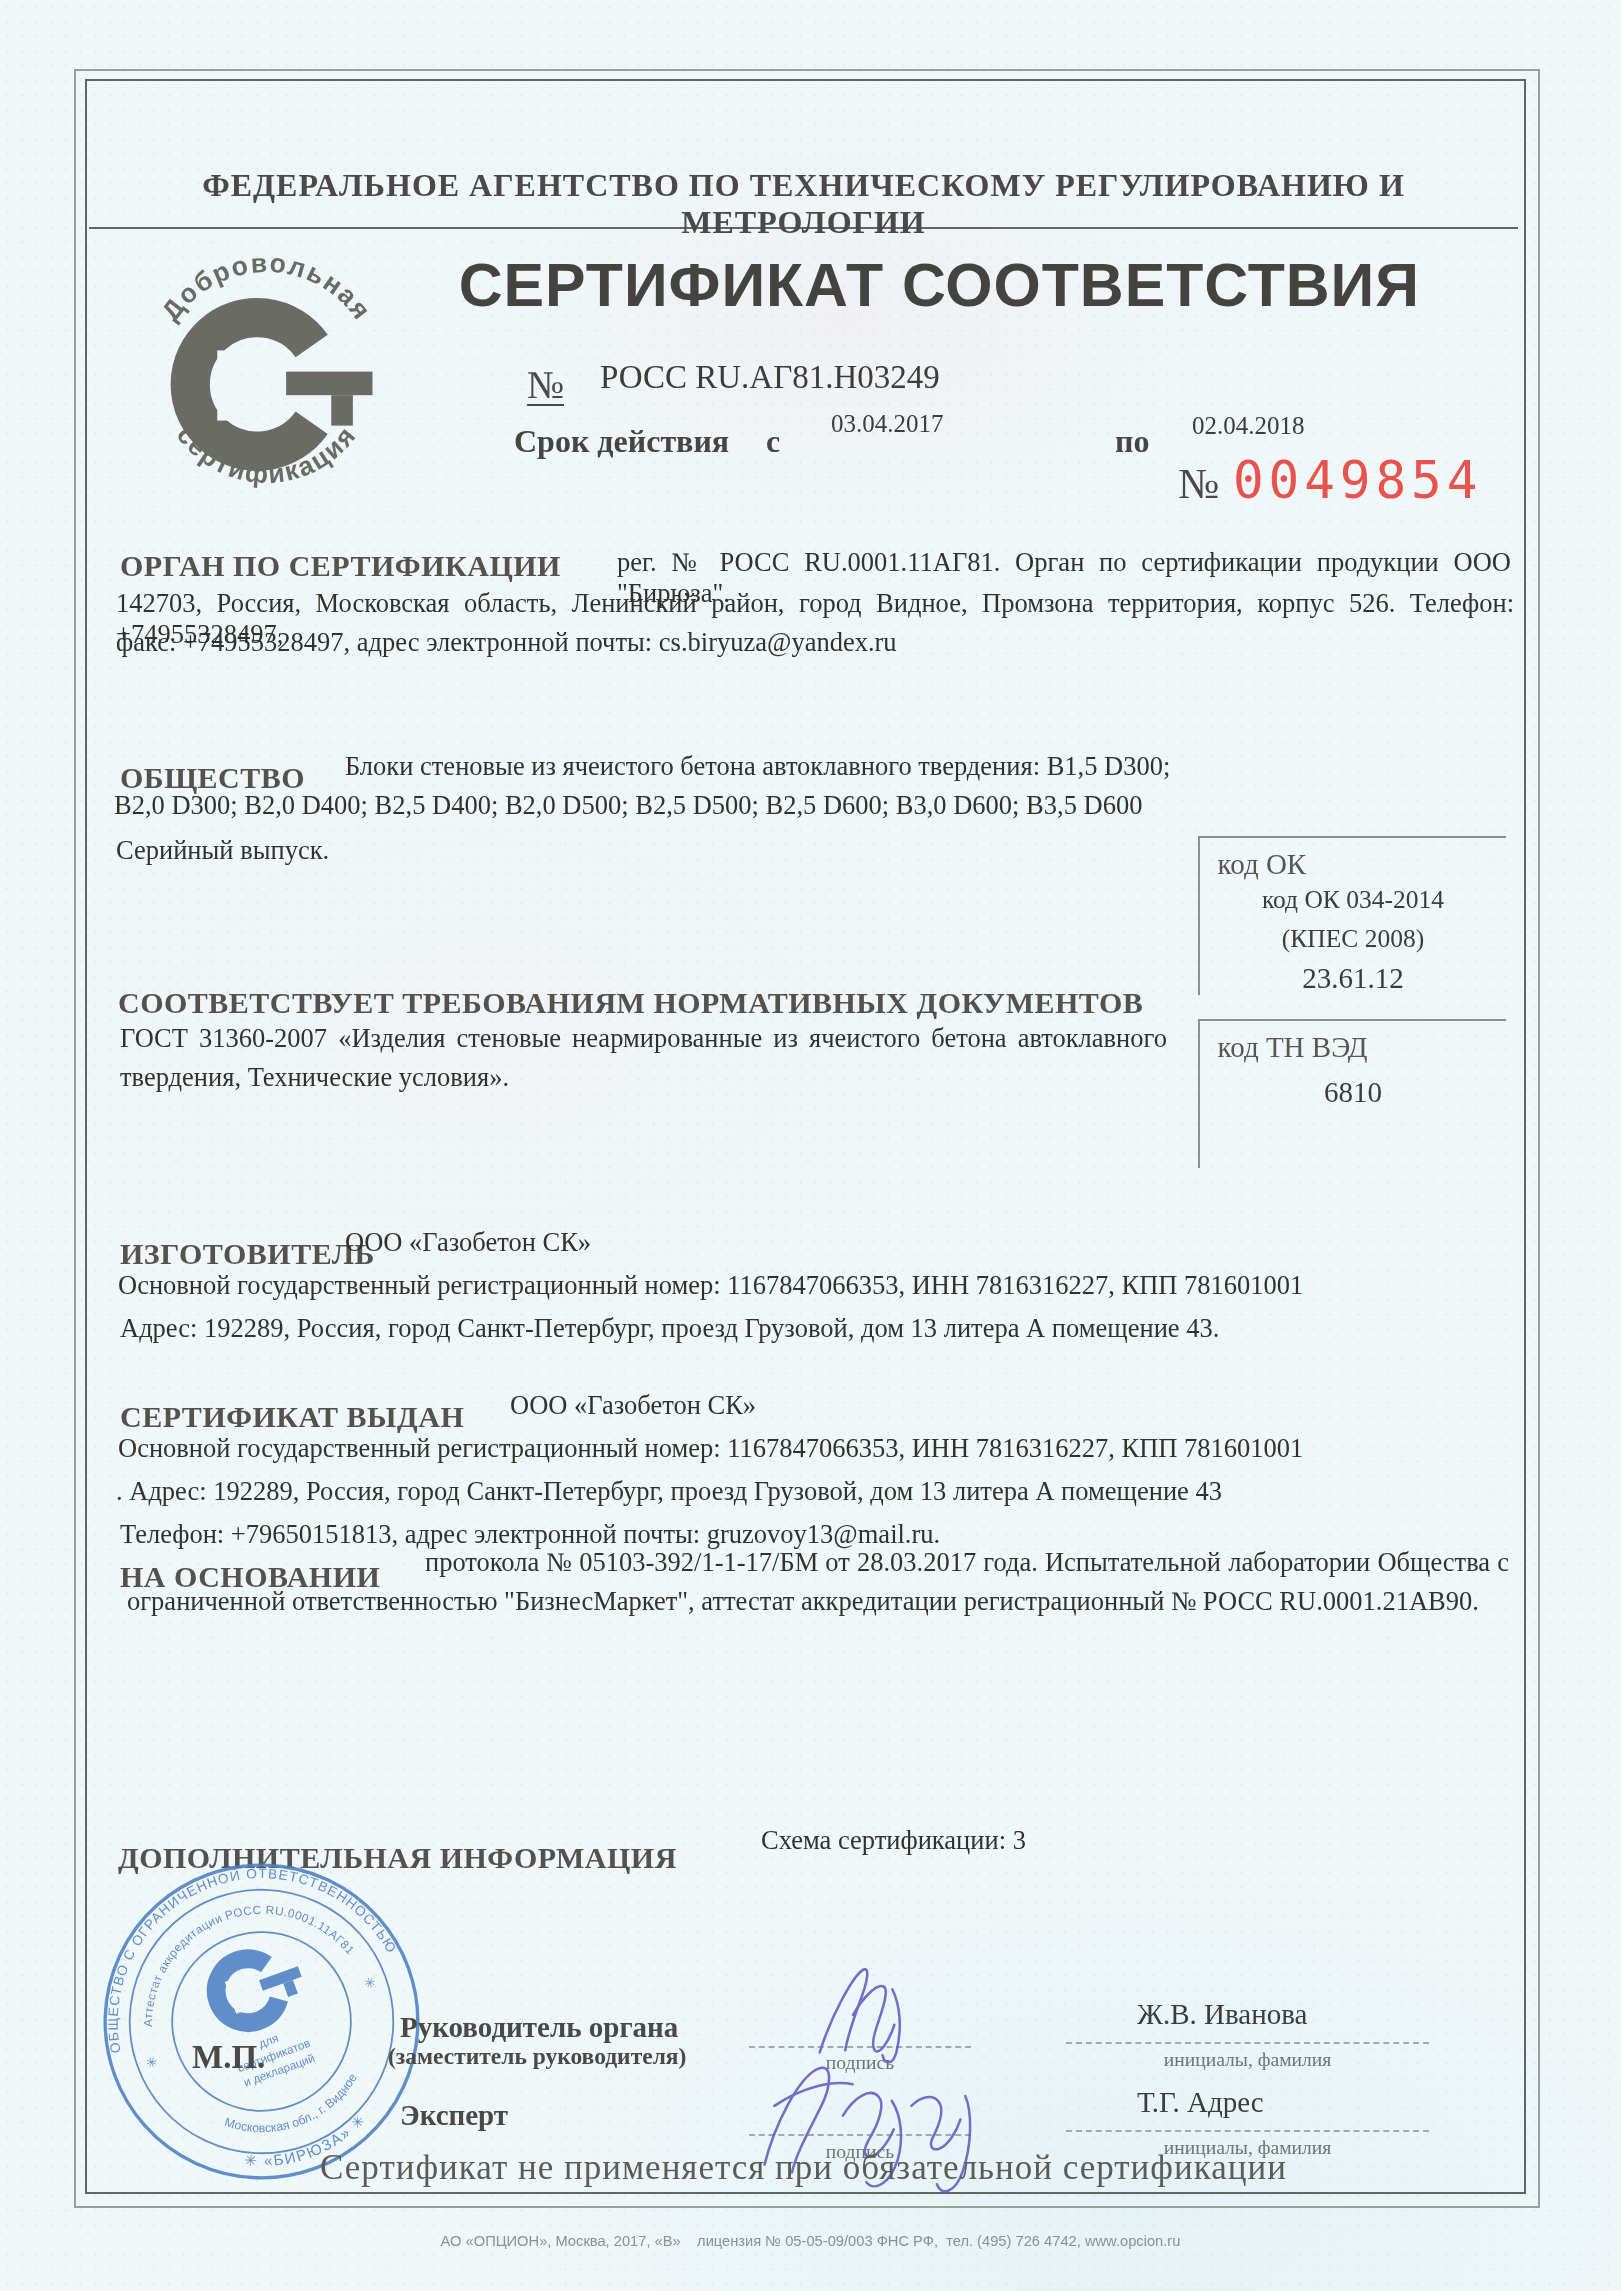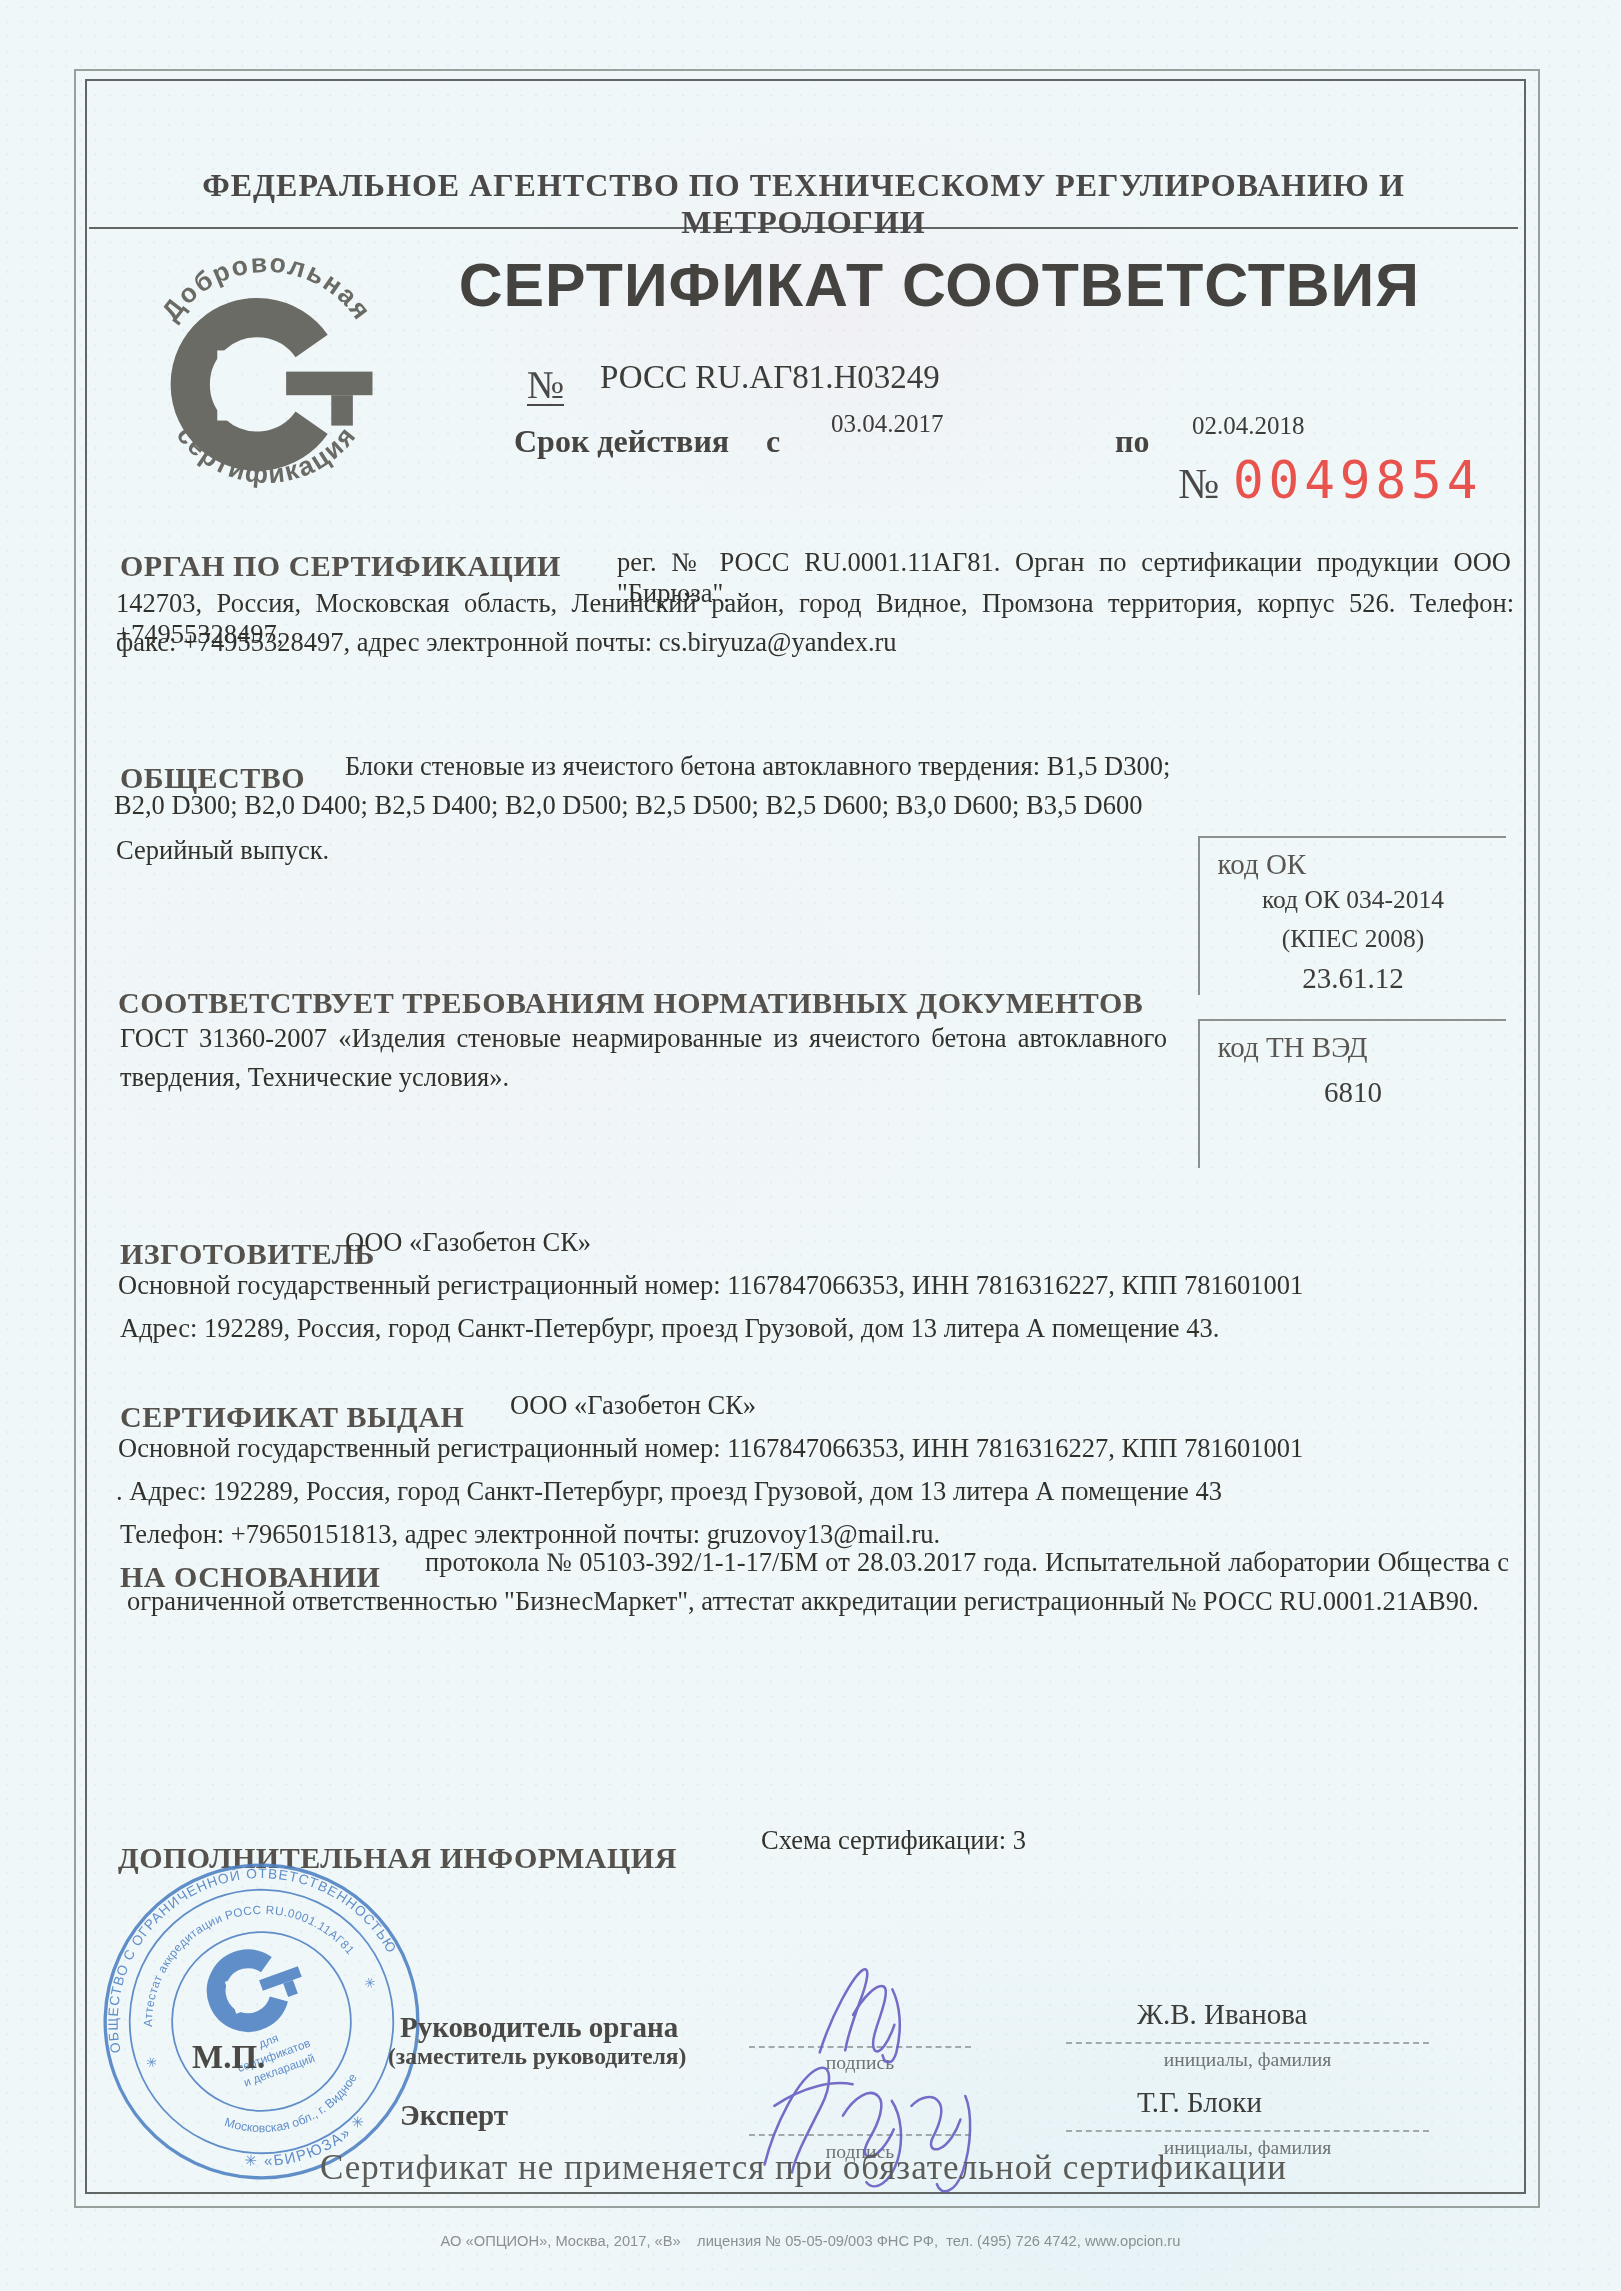--- a/index.html
+++ b/index.html
@@ -179,21 +179,21 @@
   <div class="abs ssub" style="left:388px;top:2043px;">(заместитель руководителя)</div>
   <div class="abs sigline" style="left:749px;top:2019px;width:222px;height:27.4px;"></div>
   <div class="abs lbl" style="left:749px;top:2052px;width:222px;">подпись</div>
   <div class="abs sname" style="left:1137px;top:1998px;">Ж.В. Иванова</div>
   <div class="abs sigline" style="left:1066px;top:2015px;width:363px;height:27.4px;"></div>
   <div class="abs lbl" style="left:1066px;top:2049px;width:363px;">инициалы, фамилия</div>
 
   <div class="abs stitle" style="left:400px;top:2099px;">Эксперт</div>
   <div class="abs sigline" style="left:749px;top:2107px;width:222px;height:27.4px;"></div>
   <div class="abs lbl" style="left:749px;top:2141px;width:222px;">подпись</div>
-  <div class="abs sname" style="left:1137px;top:2086px;">Т.Г. Блоки</div>
+  <div class="abs sname" style="left:1137px;top:2086px;">Т.Г. Адрес</div>
   <div class="abs sigline" style="left:1066px;top:2103px;width:363px;height:27.4px;"></div>
   <div class="abs lbl" style="left:1066px;top:2137px;width:363px;">инициалы, фамилия</div>
 
   <svg class="abs" style="left:804px;top:1958px;" width="167" height="113" viewBox="0 0 170 115">
     <g stroke="#6c61c4" stroke-width="2.6" fill="none" stroke-linecap="round" opacity=".92">
       <path d="M 16 96 C 28 58 50 18 60 12 C 68 8 64 26 57 44 C 49 66 44 82 42 94"></path>
       <path d="M 50 58 C 60 40 74 26 81 29 C 87 32 80 52 74 70 C 70 82 69 90 72 94 C 77 99 86 86 92 68"></path>
       <path d="M 90 32 C 98 48 100 72 94 96 C 90 110 82 108 80 99"></path>
     </g>
   </svg>

